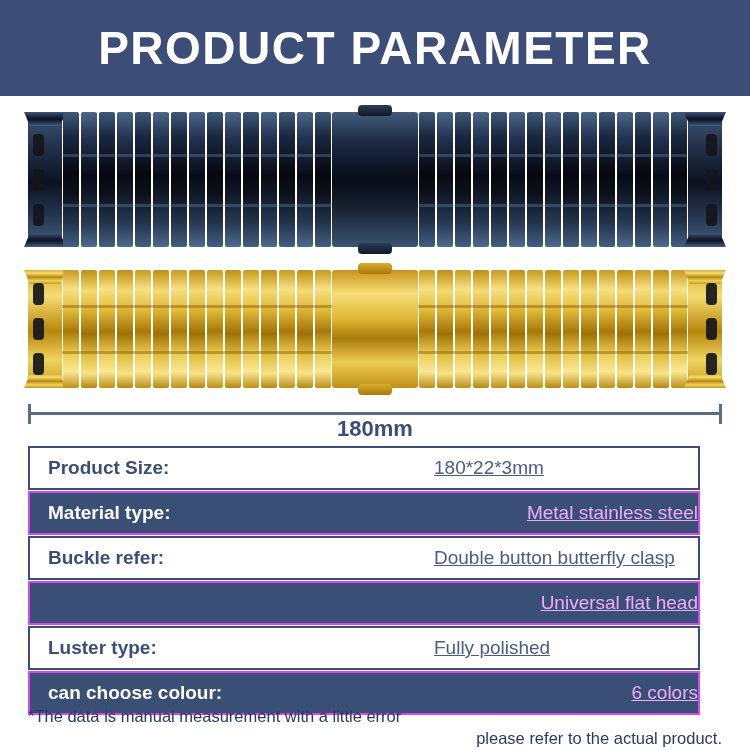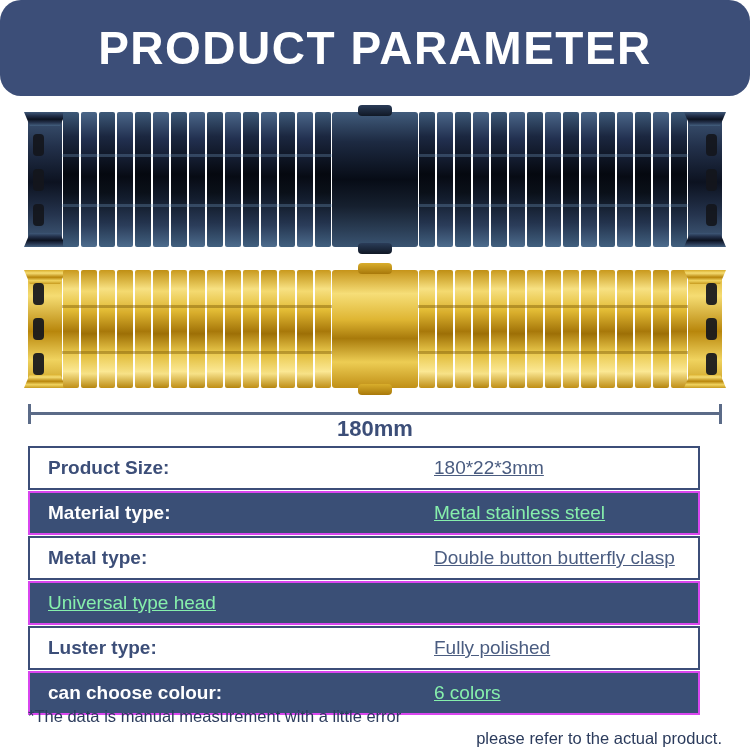--- a/index.html
+++ b/index.html
@@ -23,21 +23,20 @@
   
   .banner {
     position: absolute;
     left: 0; top: 0;
     width: 750px;
     height: 96px;
     background: #3c4e78;
     display: flex;
     align-items: center;
     justify-content: center;
-    border-radius: 21px;
   }
   .banner-title {
     color: #ffffff;
     font-size: 46px;
     font-weight: 700;
     letter-spacing: 1.5px;
     line-height: 1;
     white-space: nowrap;
     font-family: "Liberation Sans", sans-serif;
   }
@@ -253,21 +252,21 @@
     flex: 1 1 auto;
     font-size: 19px;
     font-weight: 400;
     white-space: nowrap;
     font-family: "Liberation Sans", sans-serif;
     text-decoration: underline;
   }
   .spec-row.light .spec-label { color: #3c4e78; }
   .spec-row.light .spec-value { color: #4a5c80; }
   .spec-row.dark  .spec-label { color: #ffffff; }
-  .spec-row.dark  .spec-value { color: #86efac; }
+  .spec-row.dark  .spec-value { color: #f0abfc; text-align: right; }
 
   
   .footnote {
     position: absolute;
     left: 28px; top: 706px;
     width: 694px;
     font-size: 16.5px;
     line-height: 1.32;
     color: #2b3b5c;
     font-family: "Liberation Sans", sans-serif;
@@ -414,26 +413,26 @@
       <div class="spec-label">Product Size:</div>
       <div class="spec-value">180*22*3mm</div>
     </div>
 
     <div class="spec-row dark">
       <div class="spec-label">Material type:</div>
       <div class="spec-value">Metal stainless steel</div>
     </div>
 
     <div class="spec-row light">
-      <div class="spec-label">Metal type:</div>
+      <div class="spec-label">Buckle refer:</div>
       <div class="spec-value">Double button butterfly clasp</div>
     </div>
 
     <div class="spec-row dark">
-      <div class="spec-value">Universal type head</div>
+      <div class="spec-value">Universal flat head</div>
     </div>
 
     <div class="spec-row light">
       <div class="spec-label">Luster type:</div>
       <div class="spec-value">Fully polished</div>
     </div>
 
     <div class="spec-row dark">
       <div class="spec-label">can choose colour:</div>
       <div class="spec-value">6 colors</div>

